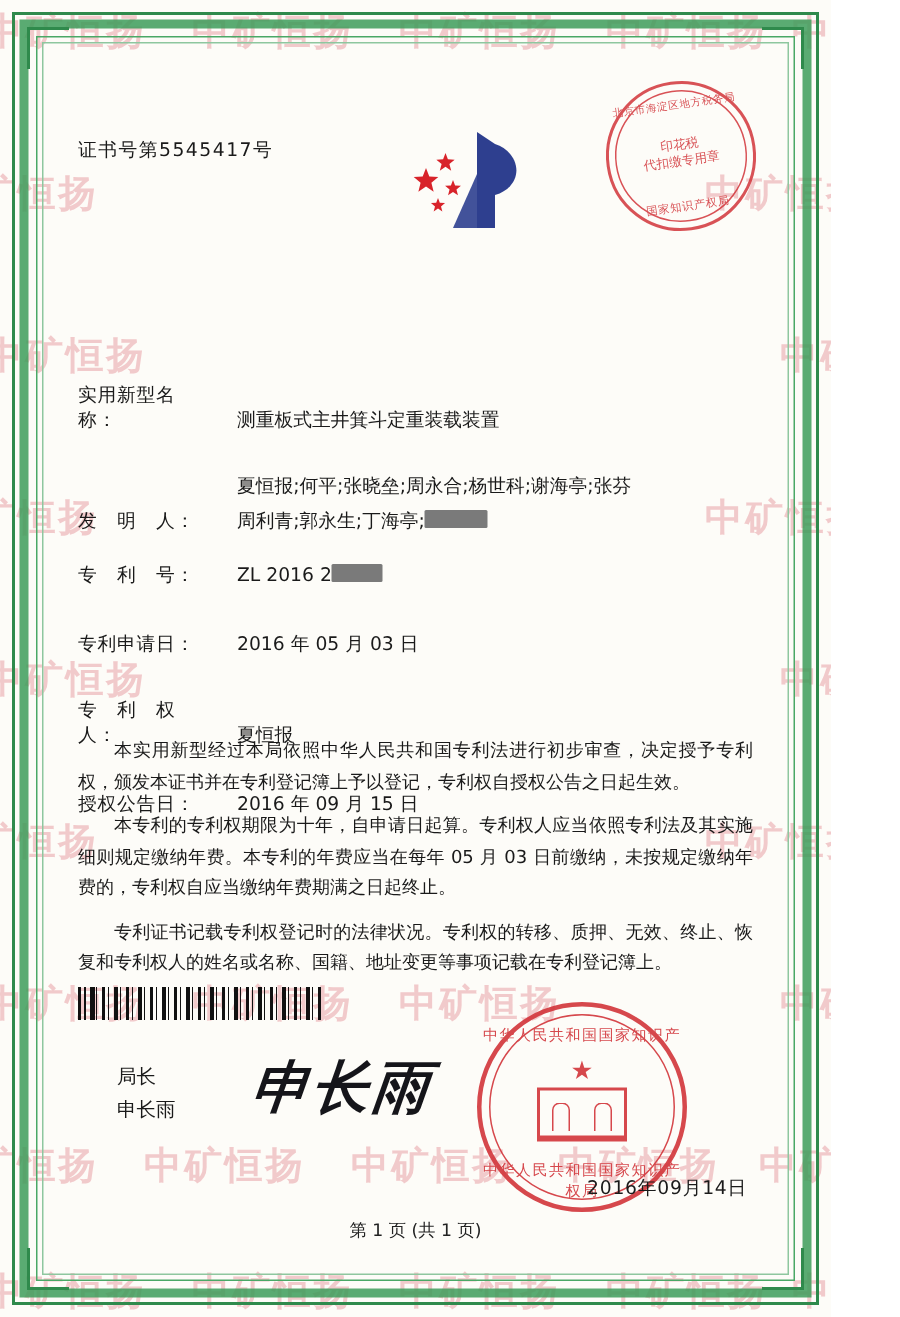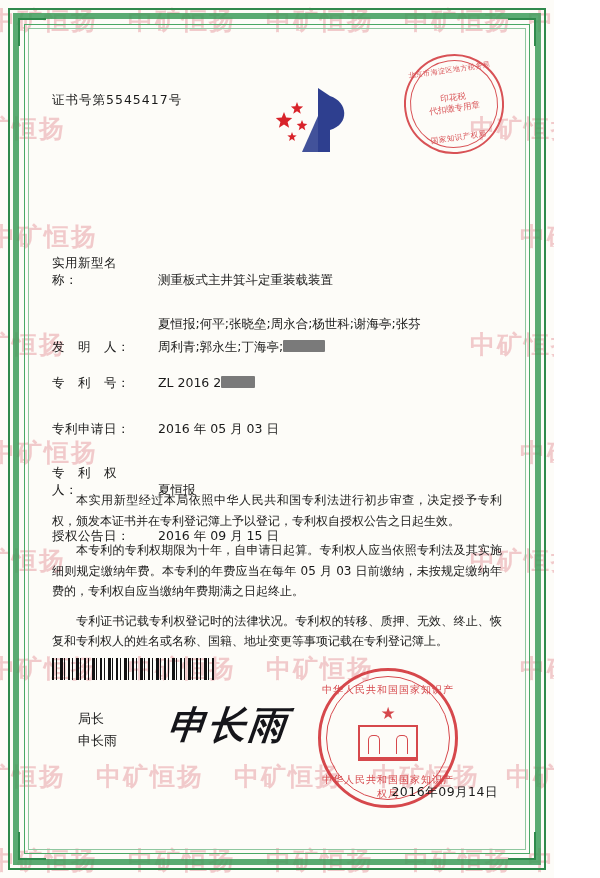--- a/index.html
+++ b/index.html
@@ -521,15 +521,16 @@
     <div class="big-seal">
       <div class="ring2"></div>
       <div class="arc-top">中华人民共和国国家知识产</div>
       <div class="star">★</div>
       <div class="gate"></div>
       <div class="arc-bottom">中华人民共和国国家知识产权局</div>
     </div>
 
     <div class="issue-date">2016年09月14日</div>
 
+    <div class="page-footer">第 1 页 (共 1 页)</div>
 
   </div>
 </div>
 
 </body></html>

